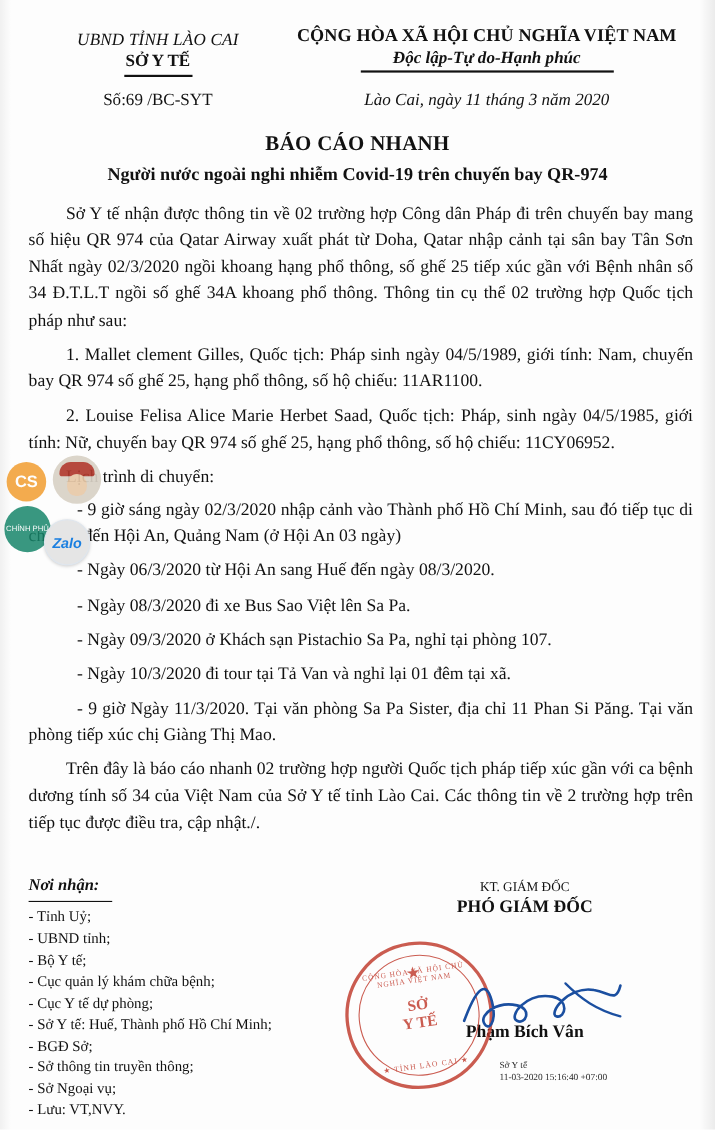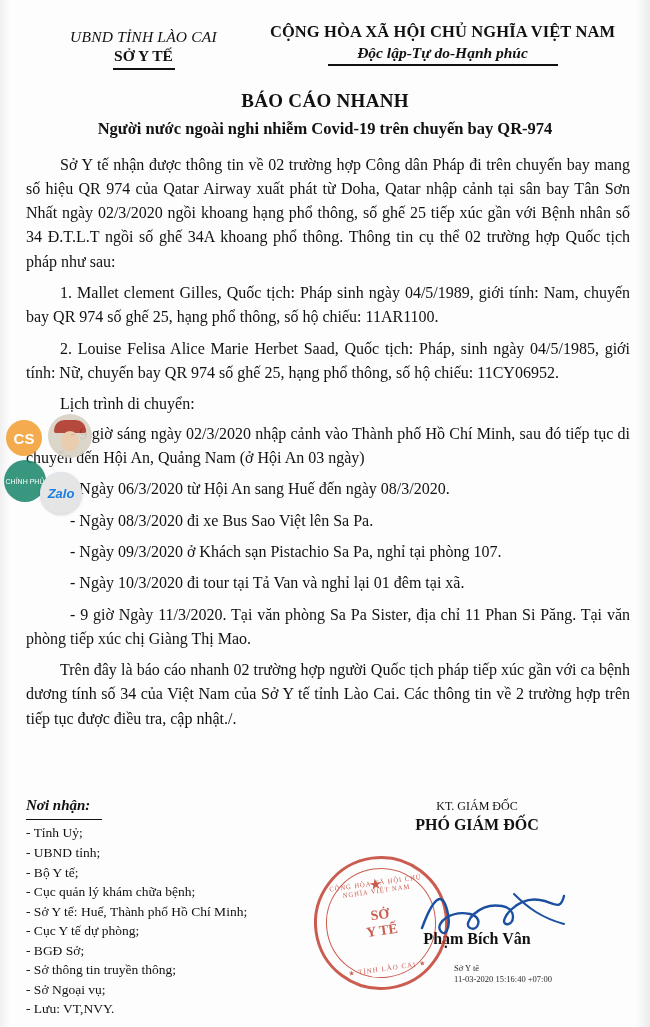--- a/index.html
+++ b/index.html
@@ -361,20 +361,24 @@
       <div class="org-line2">SỞ Y TẾ</div>
       <div class="org-underline"></div>
     </div>
     <div class="header-right">
       <div class="nation-line1">CỘNG HÒA XÃ HỘI CHỦ NGHĨA VIỆT NAM</div>
       <div class="nation-line2">Độc lập-Tự do-Hạnh phúc</div>
       <div class="nation-underline"></div>
     </div>
   </div>
 
+  <div class="subheader">
+    <div class="doc-number">Số:69    /BC-SYT</div>
+    <div class="doc-place">Lào Cai, ngày 11 tháng 3 năm 2020</div>
+  </div>
 
   <div class="title-block">
     <div class="doc-title">BÁO CÁO NHANH</div>
     <div class="doc-subtitle">Người nước ngoài nghi nhiễm Covid-19 trên chuyến bay QR-974</div>
   </div>
 
   <div class="body-block">
     <p class="para">Sở Y tế nhận được thông tin về 02 trường hợp Công dân Pháp đi trên chuyến bay mang số hiệu QR 974 của Qatar Airway xuất phát từ Doha, Qatar nhập cảnh tại sân bay Tân Sơn Nhất ngày 02/3/2020 ngồi khoang hạng phổ thông, số ghế 25 tiếp xúc gần với Bệnh nhân số 34 Đ.T.L.T ngồi số ghế 34A khoang phổ thông. Thông tin cụ thể 02 trường hợp Quốc tịch pháp như sau:</p>
     <p class="item">1.  Mallet clement Gilles, Quốc tịch: Pháp sinh ngày 04/5/1989, giới tính: Nam, chuyến bay QR 974 số ghế 25, hạng phổ thông, số hộ chiếu: 11AR1100.</p>
     <p class="item">2.  Louise Felisa Alice Marie Herbet Saad, Quốc tịch: Pháp, sinh ngày 04/5/1985, giới tính: Nữ, chuyến bay QR 974 số ghế 25, hạng phổ thông, số hộ chiếu: 11CY06952.</p>
@@ -389,22 +393,22 @@
   </div>
 
   <div class="footer">
     <div class="footer-left">
       <div class="recipients-title">Nơi nhận:</div>
       <div class="recipients-underline"></div>
       <div class="recipient">- Tỉnh Uỷ;</div>
       <div class="recipient">- UBND tỉnh;</div>
       <div class="recipient">- Bộ Y tế;</div>
       <div class="recipient">- Cục quản lý khám chữa bệnh;</div>
+      <div class="recipient">- Cục Y tế dự phòng;</div>
       <div class="recipient">- Sở Y tế: Huế, Thành phố Hồ Chí Minh;</div>
-      <div class="recipient">- Cục Y tế dự phòng;</div>
       <div class="recipient">- BGĐ Sở;</div>
       <div class="recipient">- Sở thông tin truyền thông;</div>
       <div class="recipient">- Sở Ngoại vụ;</div>
       <div class="recipient">- Lưu: VT,NVY.</div>
     </div>
 
     <div class="footer-right">
       <div class="sign-role1">KT. GIÁM ĐỐC</div>
       <div class="sign-role2">PHÓ GIÁM ĐỐC</div>
 

